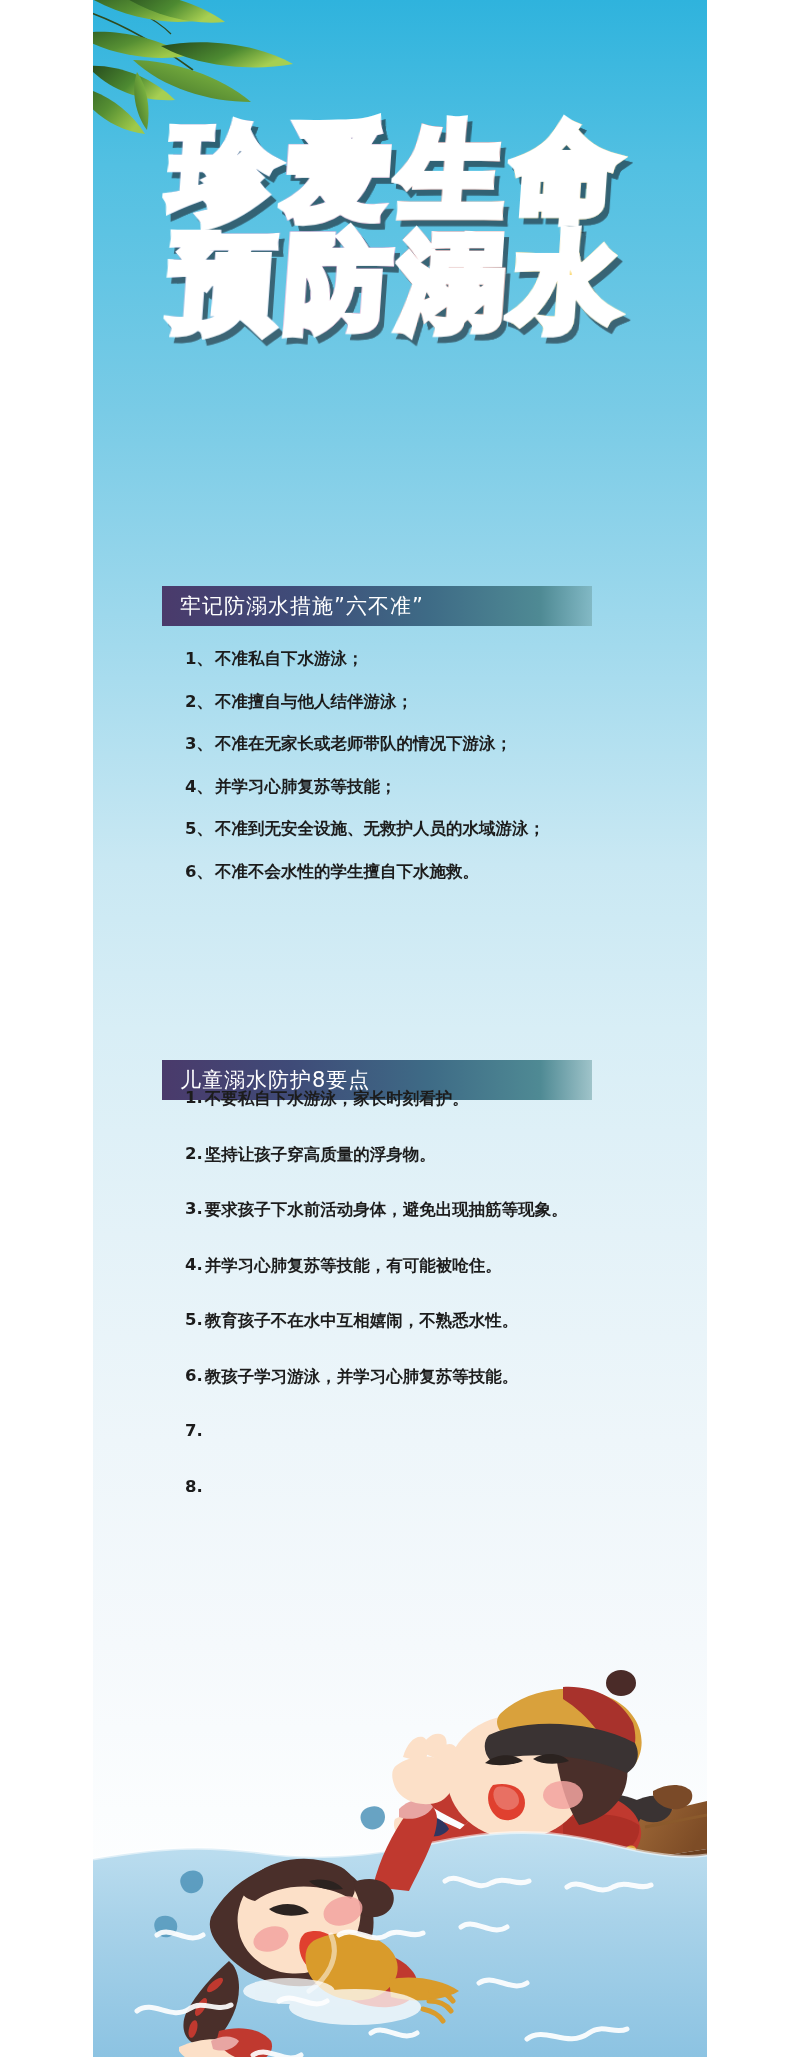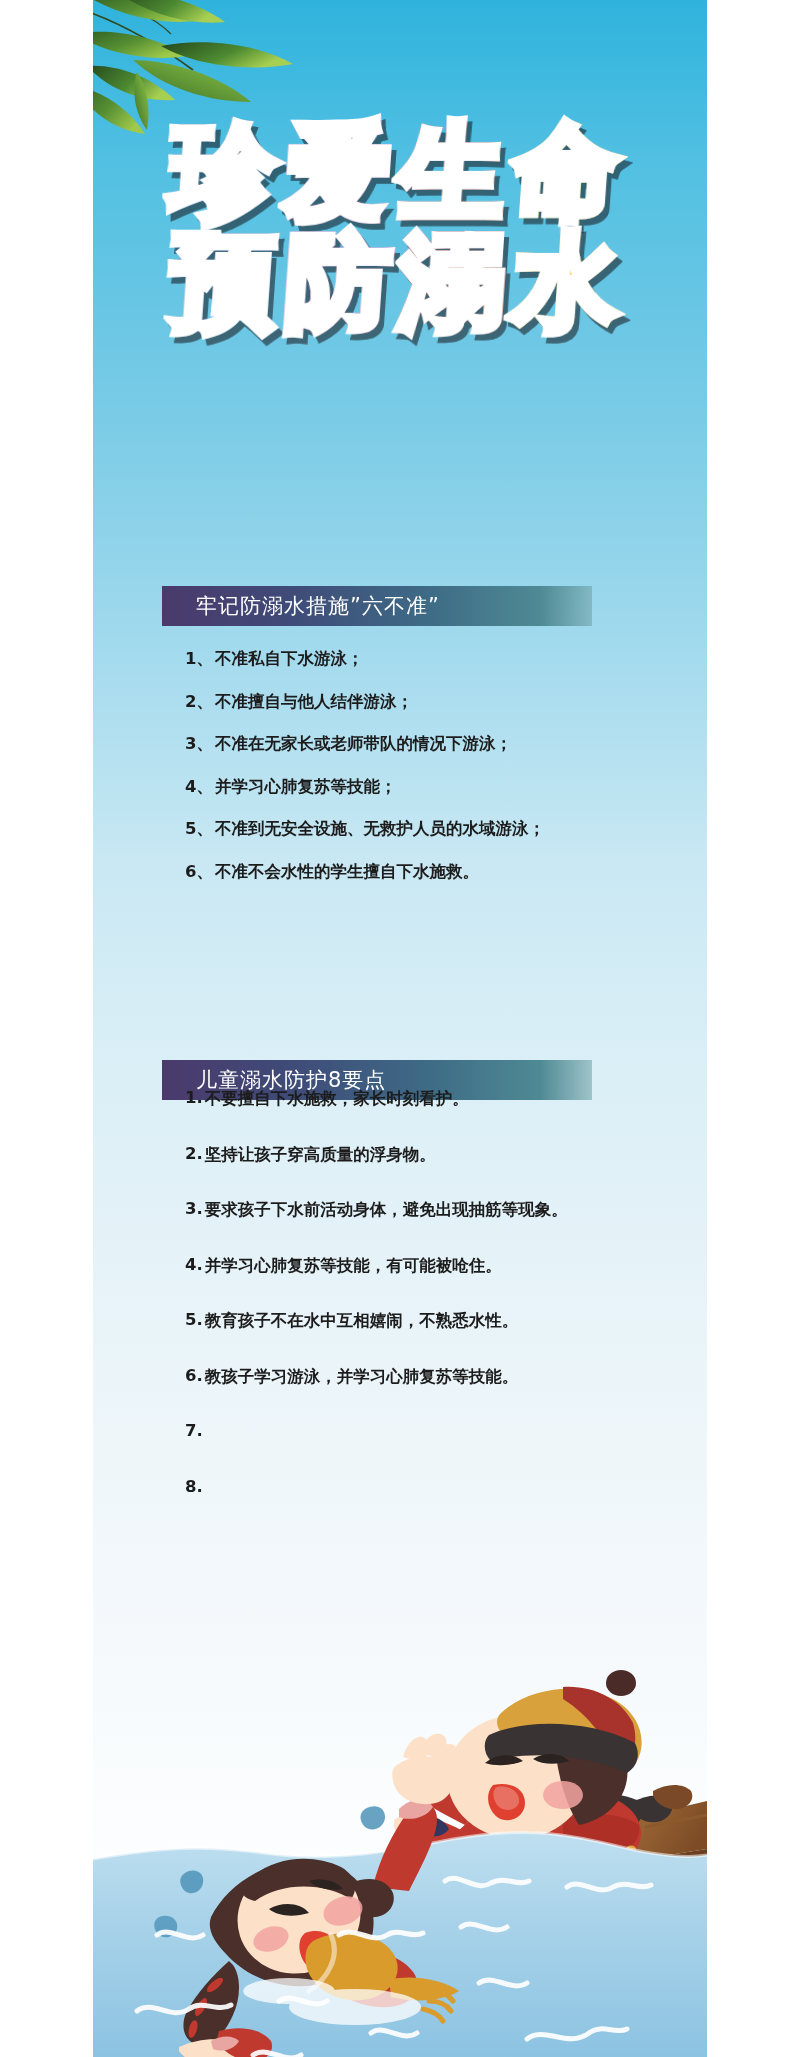--- a/index.html
+++ b/index.html
@@ -59,21 +59,21 @@
   .g-yellow { background-image:linear-gradient(160deg,#f5b01f 0%,#f9cc33 55%,#fde24e 100%); }
 
   
   .banner {
     position:absolute; left:69px; width:430px; height:40px;
     background:linear-gradient(90deg,#4a3a6b 0%,#3f4b78 30%,#3e6b86 62%,#4f8a94 88%, rgba(110,160,165,0.55) 100%);
     display:flex; align-items:center;
   }
   .banner-text {
     color:#ffffff; font-size:21px; font-weight:400;
-    padding-left:34px; letter-spacing:1px;
+    padding-left:18px; letter-spacing:1px;
     font-family:"DejaVu Sans","Liberation Sans",sans-serif;
   }
   #banner1 { top:586px; }
   #banner2 { top:1060px; }
 
   
   .list { position:absolute; left:92px; width:500px; }
   #list1 { top:648px; }
   #list2 { top:1088px; }
   .li {
@@ -167,21 +167,21 @@
       </div>
     </div>
 
   <div class="banner" id="banner2">
     <span class="banner-text">儿童溺水防护8要点</span>
   </div>
 
   <div class="list" id="list2">
       <div class="li">
         <span class="li-num">1.</span>
-        <span class="li-txt">不要擅自下水施救，家长时刻看护。</span>
+        <span class="li-txt">不要私自下水游泳，家长时刻看护。</span>
       </div>
       <div class="li">
         <span class="li-num">2.</span>
         <span class="li-txt">坚持让孩子穿高质量的浮身物。</span>
       </div>
       <div class="li">
         <span class="li-num">3.</span>
         <span class="li-txt">要求孩子下水前活动身体，避免出现抽筋等现象。</span>
       </div>
       <div class="li">

